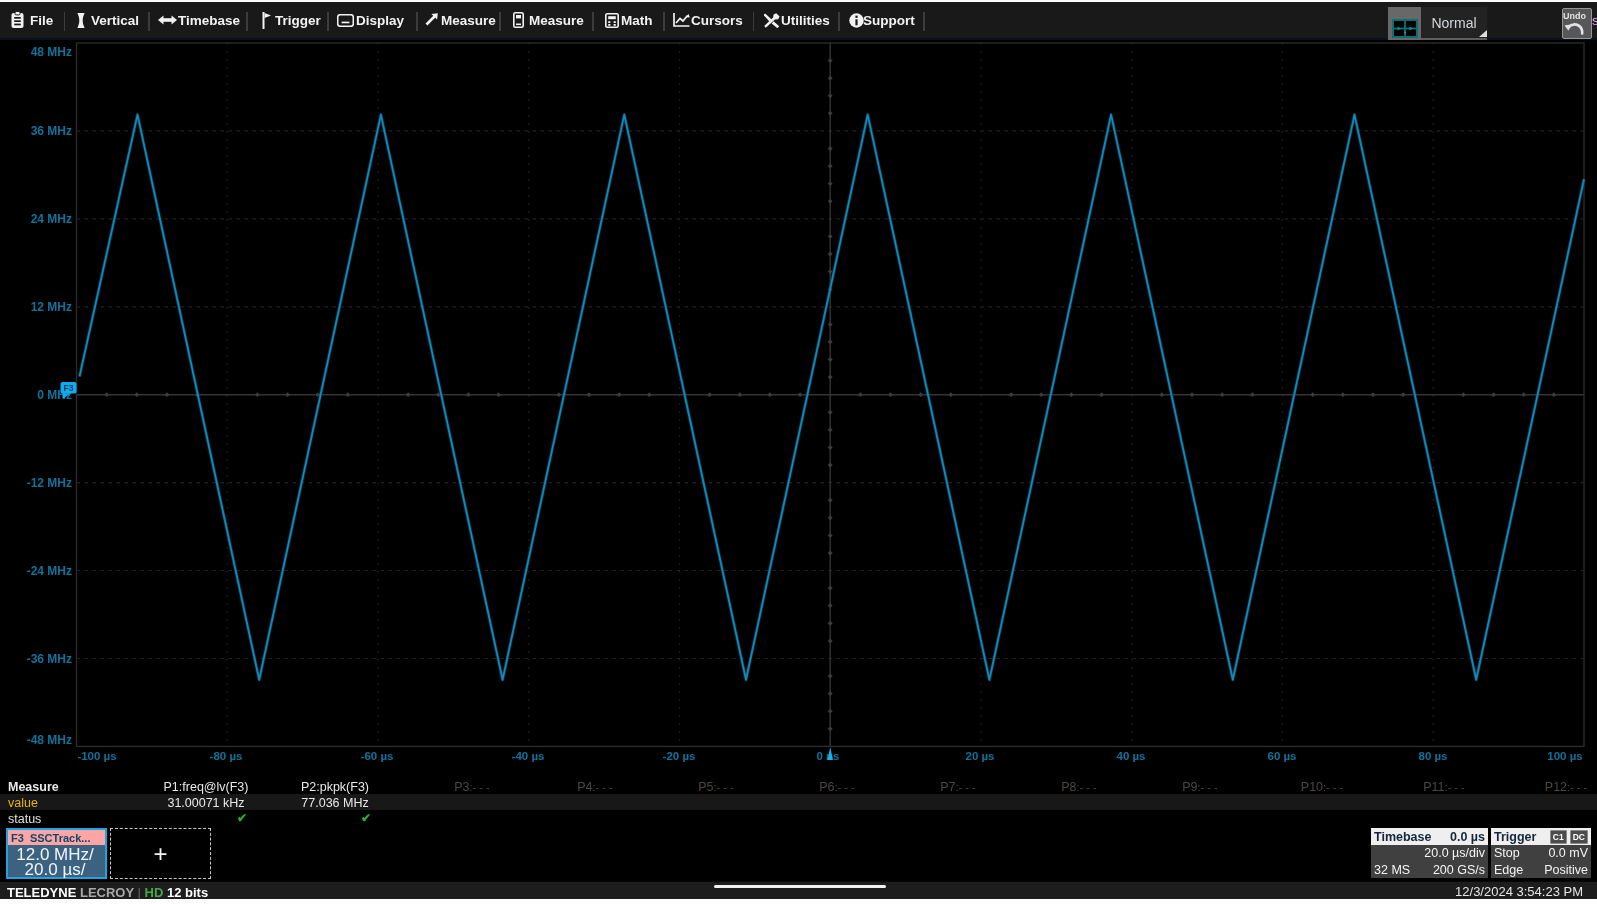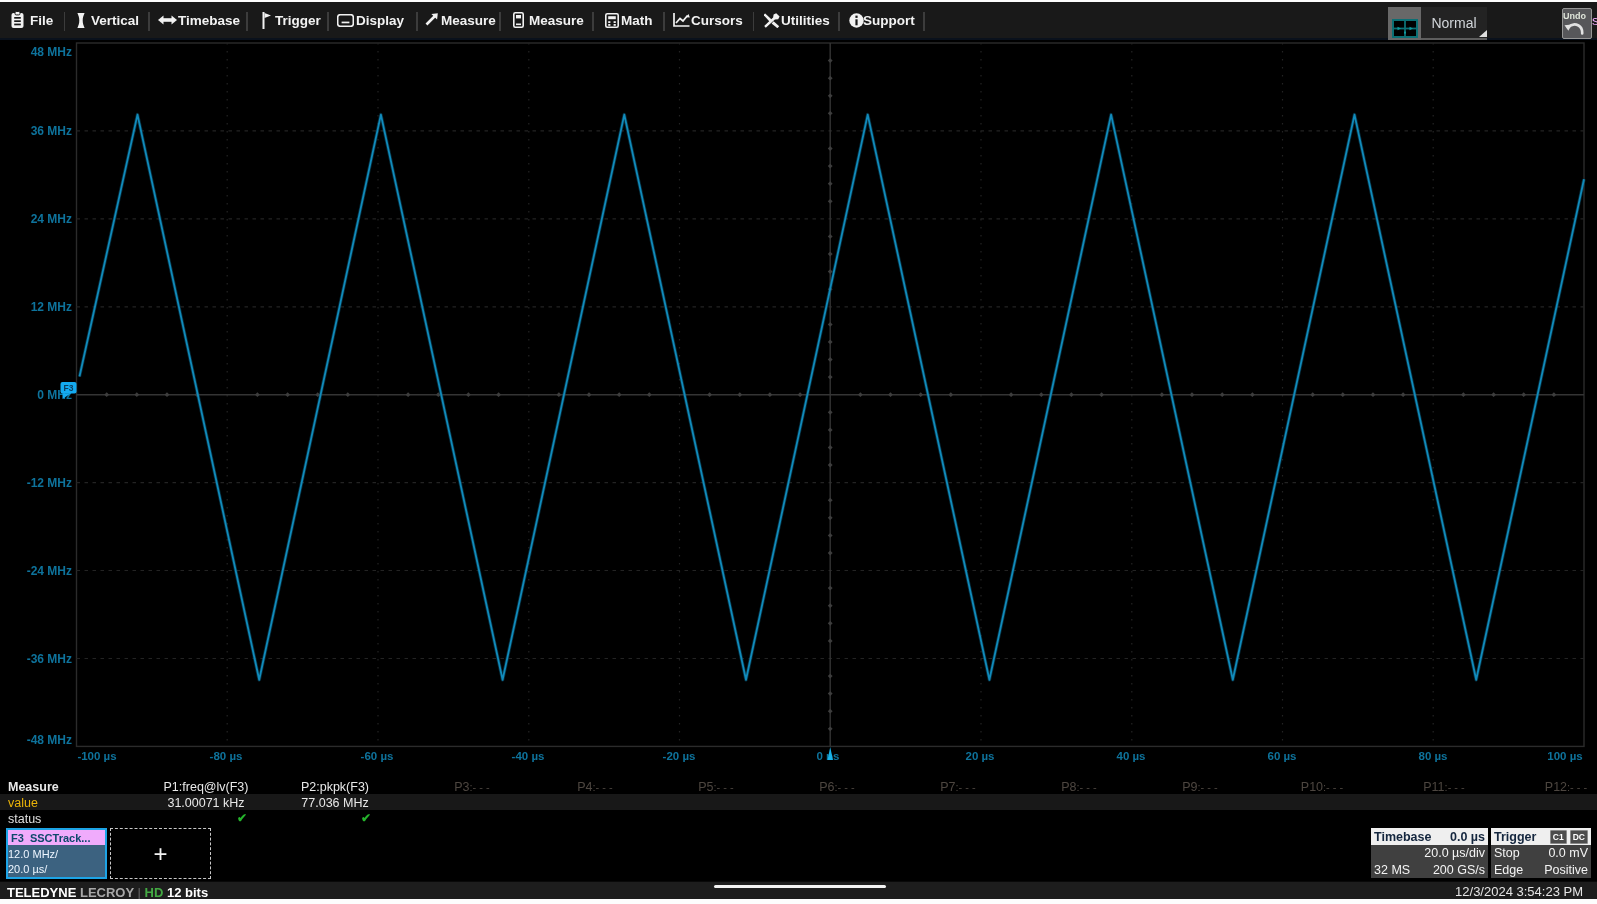--- a/index.html
+++ b/index.html
@@ -22,22 +22,22 @@
   .mrow { position:absolute; left:0; width:1597px; font-size:12.5px; color:#e8e8e8; }
   #rowmeas { top:778px; height:16px; }
   #rowval  { top:794px; height:16px; background:#181818; }
   #rowstat { top:810px; height:16px;text-decoration:underline; }
   .mlab { position:absolute; left:8px; top:2px; }
   .pcol { position:absolute; top:2px; transform:translateX(-50%); white-space:nowrap; }
   .pdim { color:#4d4640; }
   .chk { position:absolute; top:1px; transform:translateX(-50%); color:#25b42c; font-size:12px; font-weight:bold; }
   
   #f3box { position:absolute; left:6px; top:828px; width:101px; height:51px; border:2px solid #1da4e6; background:#3c6280; }
-  #f3head { height:15px; background:#f0abfc; color:#0d486b; font-size:11px; font-weight:bold; padding:1.5px 0 0 3px; white-space:nowrap; overflow:hidden;}
-  #f3body { color:#eef6ff; font-size:11px; text-align:left; padding:2px 3px 12px 0; line-height:15px; }
+  #f3head { height:15px; background:#fca5a5; color:#0d486b; font-size:11px; font-weight:bold; padding:1.5px 0 0 3px; white-space:nowrap; overflow:hidden;}
+  #f3body { color:#eef6ff; font-size:17px; text-align:center; padding:2px 3px 12px 0; line-height:15px; }
   #plusbox { position:absolute; left:110px; top:828px; width:101px; height:51px; border:1px dashed #c8c8c8; color:#f2f2f2; display:flex; align-items:center; justify-content:center; font-size:24px; font-weight:400; }
   .infobox { position:absolute; top:828px; height:51px; font-size:12.5px; }
   .ibhead { height:17px; background:#efefef; color:#14263e; display:flex; justify-content:space-between; align-items:center; padding:0 3px; font-weight:bold; }
   .ibbody { background:#404040; color:#f4f4f4; padding:0 3px; }
   .ibline { display:flex; justify-content:space-between; line-height:16.5px; }
   #tbbox { left:1371px; width:117px; }
   #trbox { left:1491px; width:100px; }
   .badge { background:#4c4c4c; color:#fff; font-size:8.5px; font-weight:bold; padding:0 2px; border-radius:1px; margin-left:3px; line-height:12px; border:1px solid #8a8a8a;}
   
   #botbar { position:absolute; left:0; top:881px; width:1597px; height:18px; background:#1d1d1d; border-top:1px solid #090909; }

